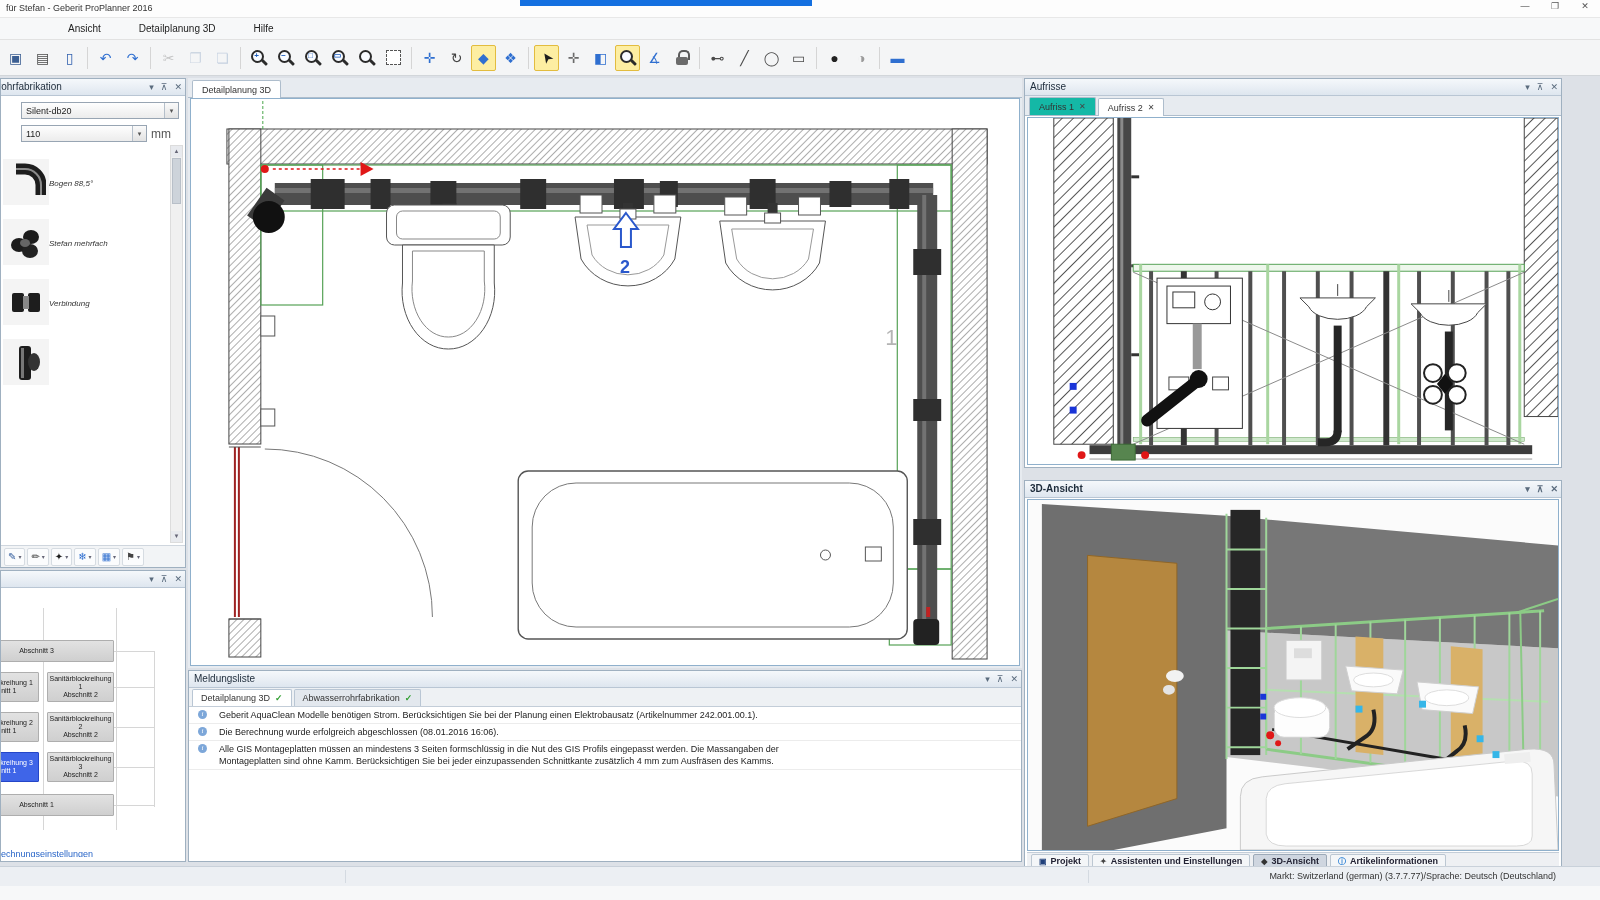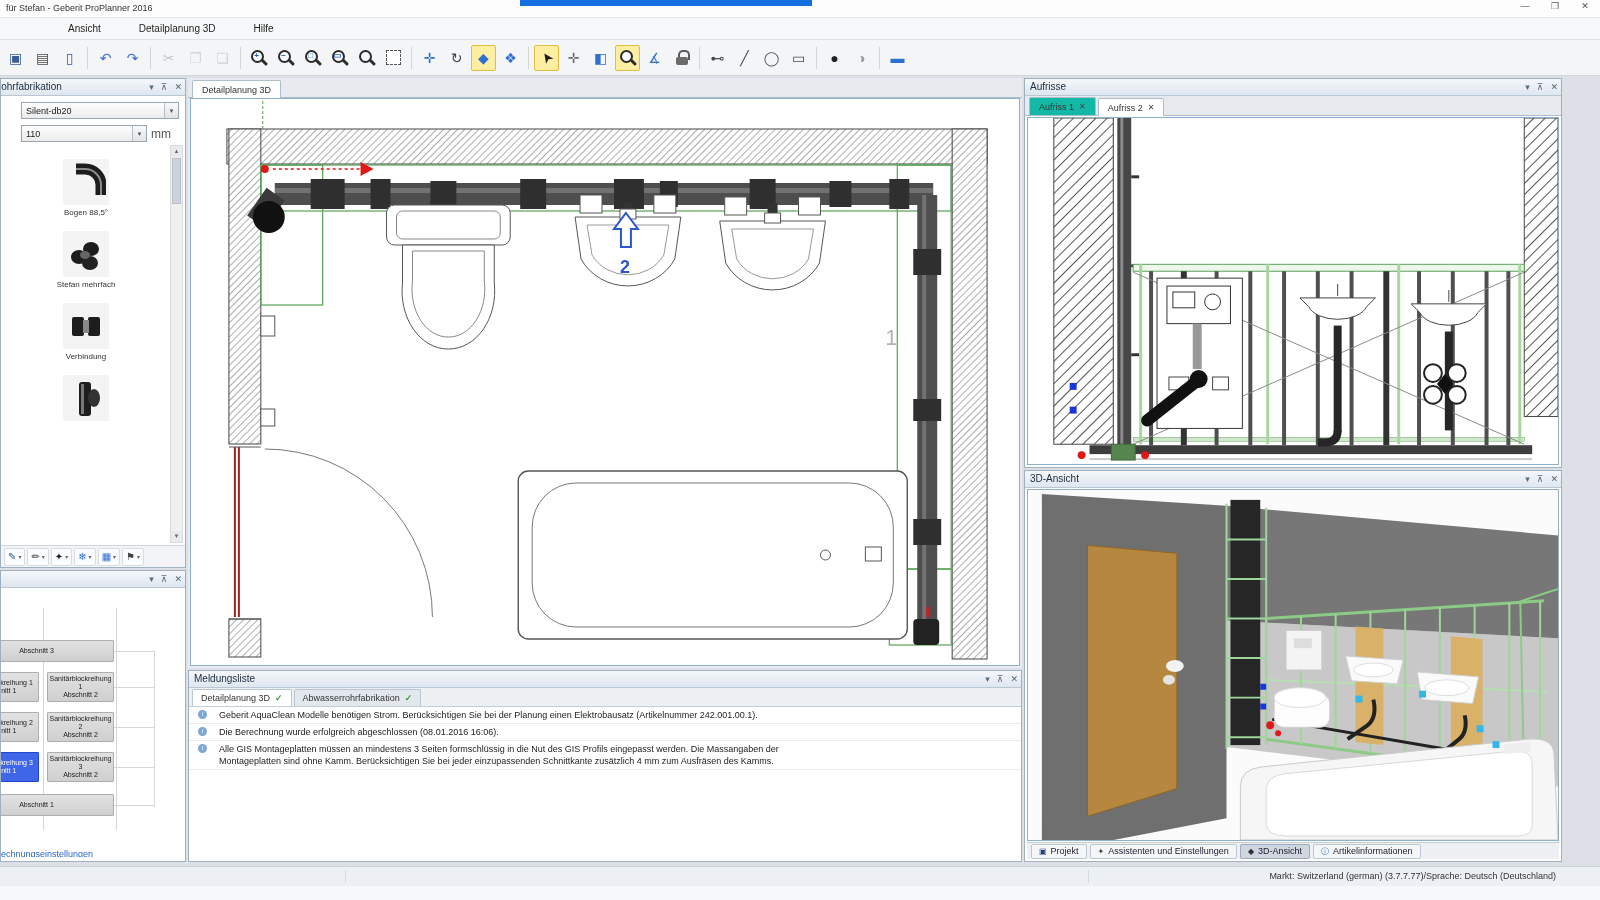--- a/index.html
+++ b/index.html
@@ -43,21 +43,21 @@
   .canvas { position:absolute; left:2px; right:2px; bottom:2px; background:#fff; border:1px solid #8fb0cc; overflow:hidden;}
 
   
   #sidebar { position:absolute; left:0; top:78px; width:186px; height:784px; }
   #parts-panel { left:0; top:0; width:186px; height:490px; }
   .dd-row { display:flex; align-items:center; margin:6px 6px 0 20px;}
   .dropdown { flex:1; height:17px; border:1px solid #98a5b3; background:linear-gradient(#fefefe,#ececec); font-size:9px; color:#222; display:flex; align-items:center; padding-left:4px; position:relative;}
   .dropdown .arr { position:absolute; right:0; top:0; width:14px; height:15px; border-left:1px solid #b5bfca; display:flex; align-items:center; justify-content:center; font-size:7px; color:#555; background:linear-gradient(#fafafa,#e2e2e2);}
   .unit { font-size:12px; color:#555; margin-left:4px; width:14px;}
   #parts-list { position:absolute; left:2px; top:66px; right:16px; bottom:24px; overflow:hidden; }
-  .part-item { display:flex; flex-direction:column; align-items:center; margin-top:14px;}
+  .part-item { display:flex; flex-direction:row; align-items:center; margin-top:14px;font-style:italic;}
   .part-icon { width:46px; height:46px; background:#f4f4f4; display:flex; align-items:center; justify-content:center;}
   .part-icon svg { width:40px; height:40px; }
   .part-label { font-size:8px; color:#333; margin-top:3px; }
   #parts-scroll { position:absolute; right:2px; top:66px; bottom:24px; width:13px; background:#f0f0f0; border:1px solid #dcdcdc;}
   #parts-scroll .thumb { position:absolute; left:1px; right:1px; top:12px; height:46px; background:#cdd3da; border:1px solid #b8bfc8;}
   #parts-scroll .sarr { position:absolute; left:0; right:0; height:11px; font-size:6px; color:#667; text-align:center; line-height:11px; background:#e8eaee;}
   #parts-scroll .sarr.up{ top:0;} #parts-scroll .sarr.dn{ bottom:0;}
   #mini-toolbar { position:absolute; left:0; right:0; bottom:0; height:22px; border-top:1px solid #cfd6de; background:#f2f4f6; display:flex; align-items:center; padding-left:3px;}
   .mini-btn { display:flex; align-items:center; height:18px; padding:0 3px; margin-right:2px; border:1px solid #d6dce2; background:#fbfcfd; border-radius:2px;}
   .mini-btn .mg { font-size:10px; line-height:1;}
@@ -83,21 +83,21 @@
   .msg-header { height:16px; background:#f3f5f7; border-bottom:1px solid #cfd6de; position:relative;}
   .msg-header .col1 { position:absolute; left:30px; top:2px; color:#444;}
   .msg-header .col2 { position:absolute; left:678px; top:2px; color:#444;}
   .msg-colsep { position:absolute; left:672px; top:0; bottom:0; width:1px; background:#e2e6ea;}
   .msg-row { position:relative; border-bottom:1px solid #ececec; padding:2px 180px 2px 30px; color:#222; line-height:12px;}
   .msg-row .ric { position:absolute; left:9px; top:3px; width:9px; height:9px; border-radius:50%; background:#7da7d9; color:#fff; font-size:7px; line-height:9px; text-align:center; font-family:"Liberation Serif",serif; font-style:italic;}
 
   
   #aufrisse-panel { left:1024px; top:78px; width:538px; height:390px; }
   #aufriss-canvas { top:38px; }
-  #view3d-panel { left:1024px; top:470px; width:538px; height:392px; }
+  #view3d-panel { left:1024px; top:480px; width:538px; height:392px;font-weight:bold; }
   #view3d-canvas { top:18px; bottom:20px; }
   #view3d-tabs { position:absolute; left:2px; right:2px; bottom:2px; height:17px; background:#eef0f3; border-top:1px solid #c3cdd8; display:flex; align-items:center; padding-left:4px;}
   .v3d-tab { font-size:9px; height:15px; display:flex; align-items:center; gap:4px; padding:0 7px; margin-right:3px; border:1px solid #bcc7d2; background:#f4f6f8; border-radius:2px; color:#223;}
   .v3d-tab.active { background:#cfd6e0; border-color:#9daab8; }
   .v3d-tab .ti { font-size:8px; }
 
   
   #statusbar { position:absolute; left:0; top:866px; width:1600px; height:20px; background:#eceff3; border-top:1px solid #c9d1da; }
   #statusbar .sbtext { position:absolute; right:44px; top:4px; font-size:9px; color:#333; }
   .sb-divider { position:absolute; top:3px; bottom:3px; width:1px; background:#d4dae1;}

